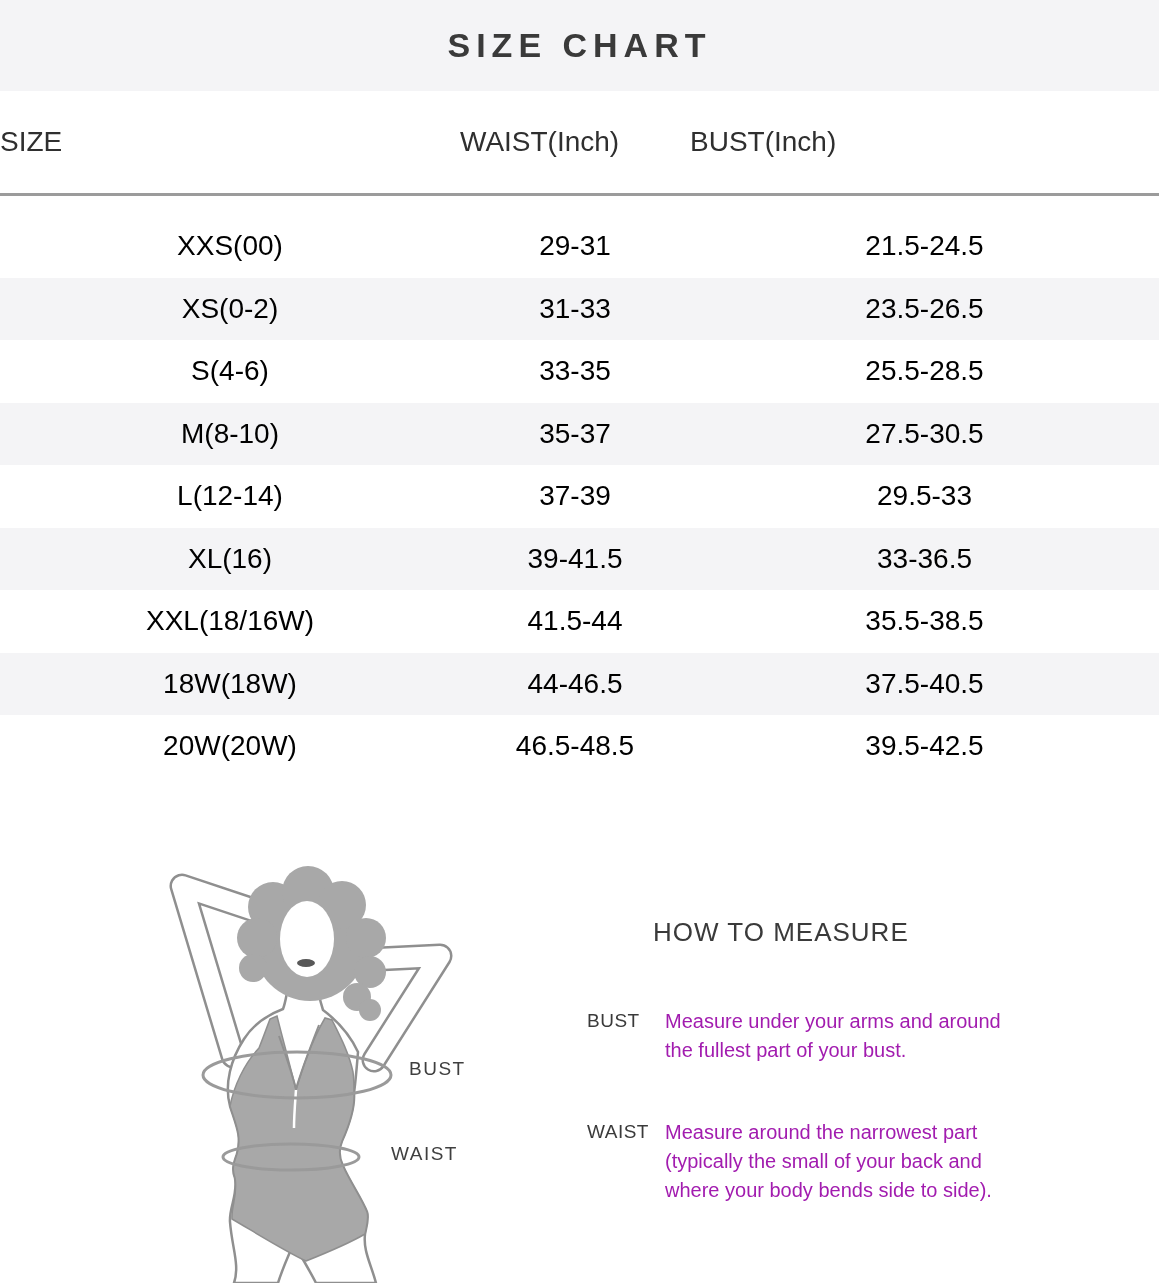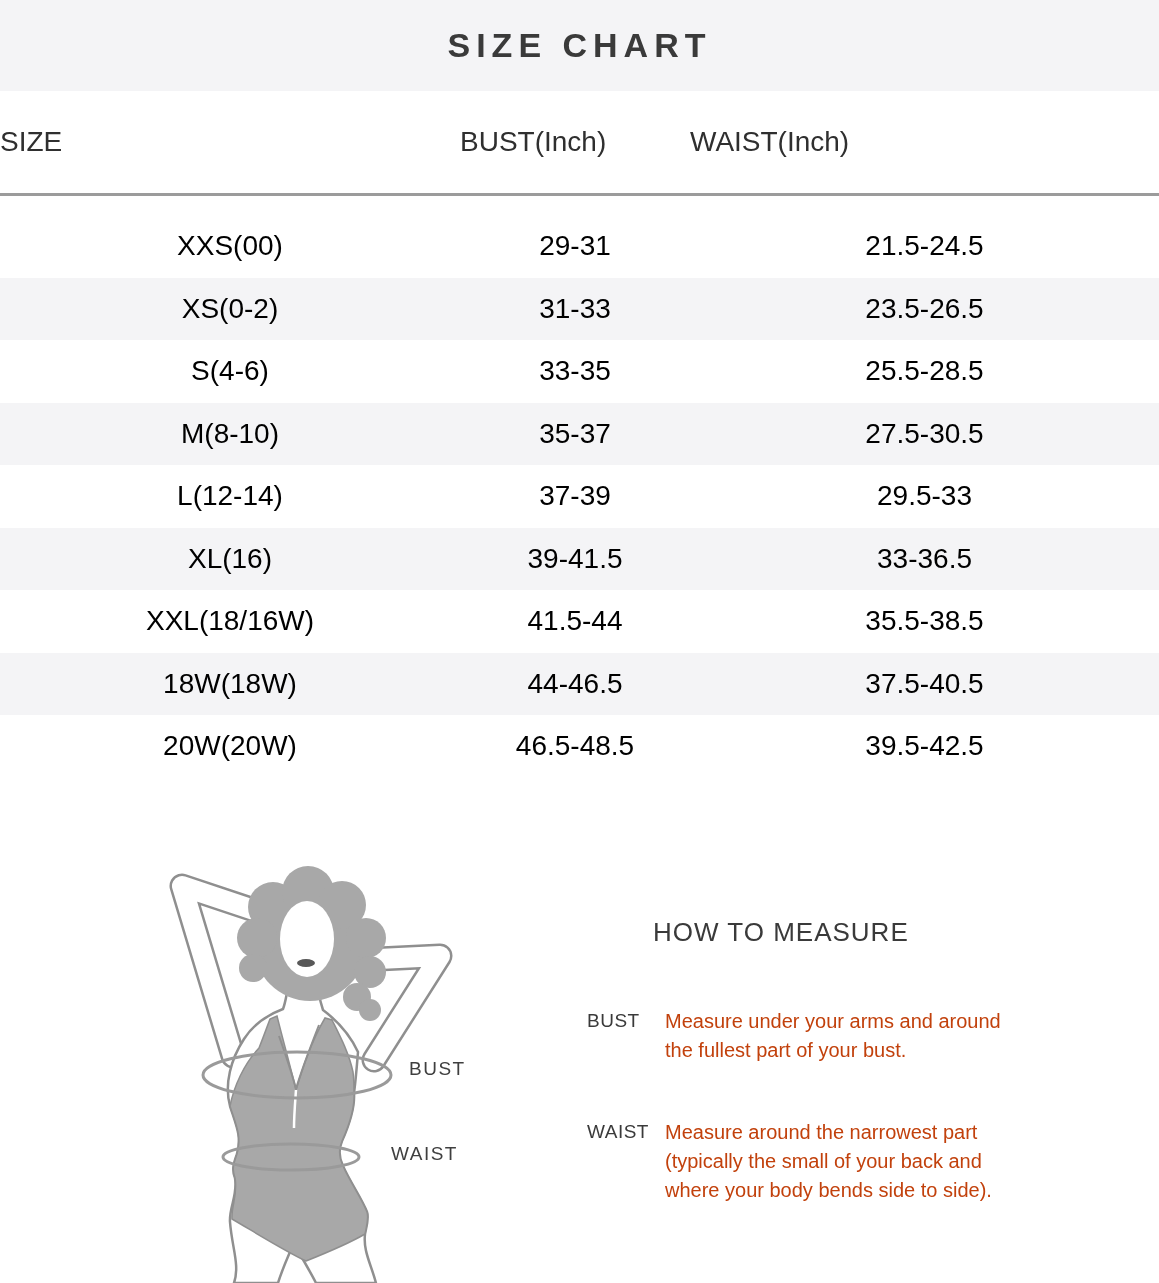--- a/index.html
+++ b/index.html
@@ -46,38 +46,38 @@
     font-size:26px; font-weight:400; letter-spacing:1px; color:#3a3a3a;
   }
   .measure-item{
     position:absolute; left:587px; display:flex; align-items:flex-start;
   }
   .measure-item .lbl{
     width:78px; flex:0 0 78px; font-size:19px; color:#3a3a3a; padding-top:3px;
     letter-spacing:0.5px;
   }
   .measure-item p{
-    width:356px; font-size:20px; line-height:29px; color:#c2410c;
+    width:356px; font-size:20px; line-height:29px; color:#a21caf;
   }
   .measure-item.bust{ top:1007px; }
   .measure-item.waist{ top:1118px; }
 </style>
 </head>
 <body>
 
 <div class="page">
 
   <header class="title-band">
     <h1>SIZE CHART</h1>
   </header>
 
   <div class="thead">
     <div class="th">SIZE</div>
+    <div class="th">WAIST(Inch)</div>
     <div class="th">BUST(Inch)</div>
-    <div class="th">WAIST(Inch)</div>
   </div>
 
   <div class="divider"></div>
 
   <div class="tbody">
     <div class="tr">
       <div class="td">XXS(00)</div>
       <div class="td">29-31</div>
       <div class="td">21.5-24.5</div>
     </div>

